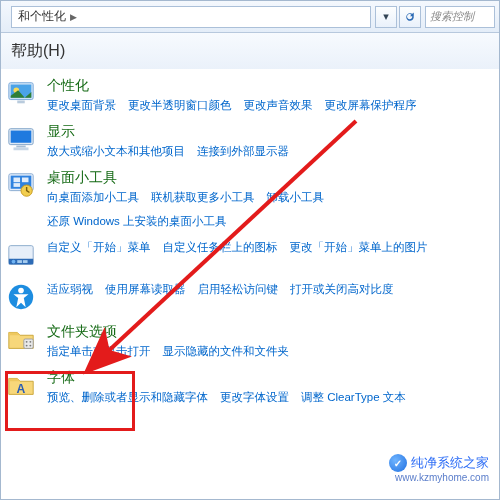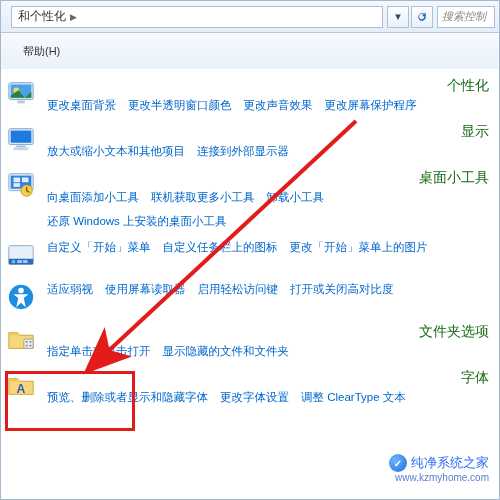--- a/index.html
+++ b/index.html
@@ -5,29 +5,29 @@
   * { box-sizing: border-box; margin: 0; padding: 0; font-family: "Microsoft YaHei", "Segoe UI", Tahoma, sans-serif; }
   html, body { width: 500px; height: 500px; overflow: hidden; background: #fff; }
   .frame { width: 500px; height: 500px; position: relative; background: #fff; border: 1px solid #a4b8cf; }
   .addrbar { height: 32px; background: linear-gradient(#f4f8fd,#e4edf8); border-bottom: 1px solid #b7c8dd; display: flex; align-items: center; }
   .nav-btns { display: flex; gap: 2px; margin-left: 4px; opacity: .2; }
   .nav-circle { width: 0; height: 0; }
   .breadcrumb { flex: 1; height: 22px; margin: 0 4px; background: #fff; border: 1px solid #abc0d9; display: flex; align-items: center; font-size: 12px; color: #333; padding: 0 6px; overflow: hidden; }
   .bc-sep { margin: 0 4px; color: #666; font-size: 9px; }
   .nav-icons { display: flex; gap: 2px; margin-right: 4px; }
   .ni { width: 22px; height: 22px; border: 1px solid #abc0d9; background: linear-gradient(#fdfefe,#e9f1fb); display: flex; align-items: center; justify-content: center; font-size: 11px; color: #345; }
-  .searchbox { width: 58px; height: 22px; margin-right: 4px; border: 1px solid #abc0d9; background: #fff; display: flex; align-items: center; padding: 0 4px; font-size: 11px; color: #888; overflow: hidden; font-style: italic; text-align: right; }
-  .menubar { height: 38px; background: linear-gradient(#f7fafe,#eaf1fa); border-bottom: 1px solid #cfdceb; display: flex; align-items: center; padding-left: 22px; font-size: 11px; color: #333; }
+  .searchbox { width: 70px; height: 22px; margin-right: 4px; border: 1px solid #abc0d9; background: #fff; display: flex; align-items: center; padding: 0 4px; font-size: 11px; color: #888; overflow: hidden; font-style: italic; text-align: right; }
+  .menubar { height: 38px; background: linear-gradient(#f7fafe,#eaf1fa); border-bottom: 1px solid #cfdceb; display: flex; align-items: center; padding-left: 10px; font-size: 16px; color: #333; }
   .toolbar { height: 14px; background: linear-gradient(#eaf3fc,#d9e7f7); border-bottom: 1px solid #c5d5e8; }
   .content { position: absolute; left: 0; right: 0; top: 68px; bottom: 0; background: #fff; padding: 8px 10px 8px 4px; }
   .cat { display: flex; gap: 10px; margin-bottom: 10px; }
   .cat-icon { width: 32px; height: 32px; flex: none; display: flex; align-items: center; justify-content: center; border-radius: 3px; }
   .cat-icon svg { width: 30px; height: 30px; }
   .cat-body { flex: 1; }
-  .cat-title { font-size: 14px; color: #156a15; margin-bottom: 2px; text-align: right; }
+  .cat-title { font-size: 14px; color: #156a15; margin-bottom: 2px; }
   .cat-links { display: flex; flex-wrap: wrap; gap: 8px 12px; }
   .cat-links a { font-size: 11.5px; color: #0066cc; text-decoration: none; white-space: nowrap; line-height: 16px; cursor: pointer; }
   .annot-box { position: absolute; border: 3px solid #e31b1b; pointer-events: none; }
   .annot-arrow { position: absolute; pointer-events: none; }
   .watermark { position: absolute; pointer-events: none; }
   .wm { display: flex; align-items: center; gap: 4px; font-size: 13px; color: #2d6df6; }
   .wm-logo { width: 18px; height: 18px; border-radius: 50%; background: radial-gradient(circle at 35% 35%, #6fb4ff, #1f6fe0); display: flex; align-items: center; justify-content: center; color: #fff; font-size: 10px; font-weight: bold; }
   .wm-sub { font-size: 10px; color: #5a7dca; text-align: right; }
 </style>
 </head>

